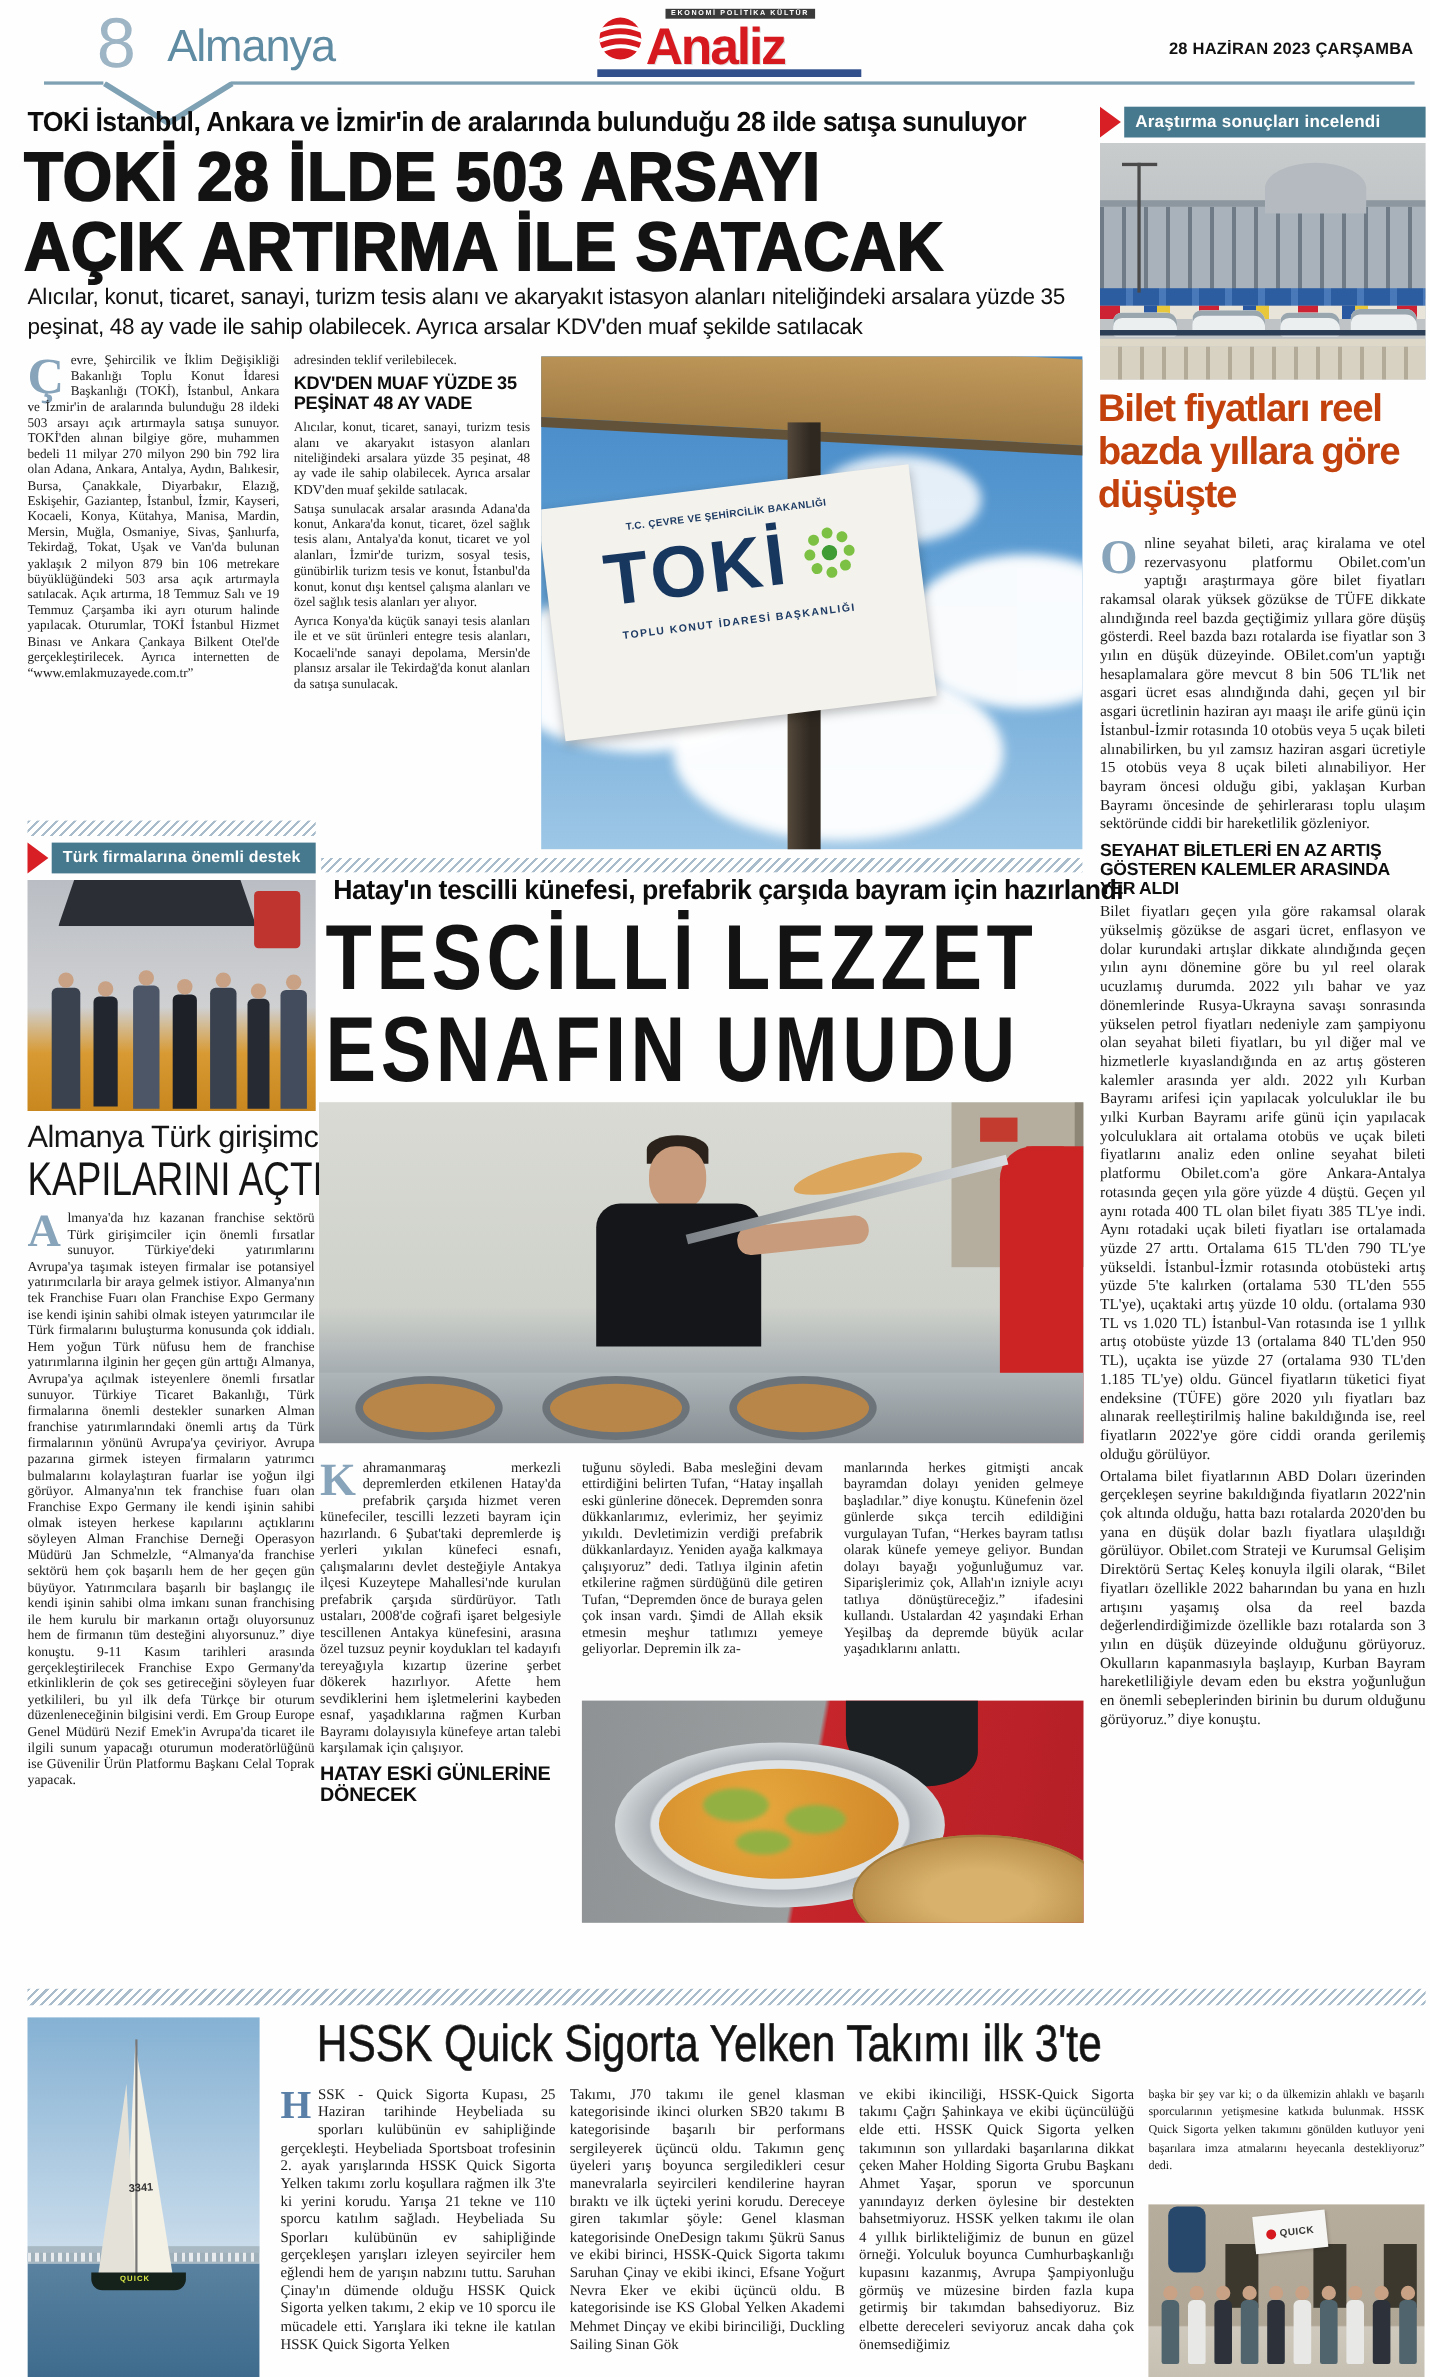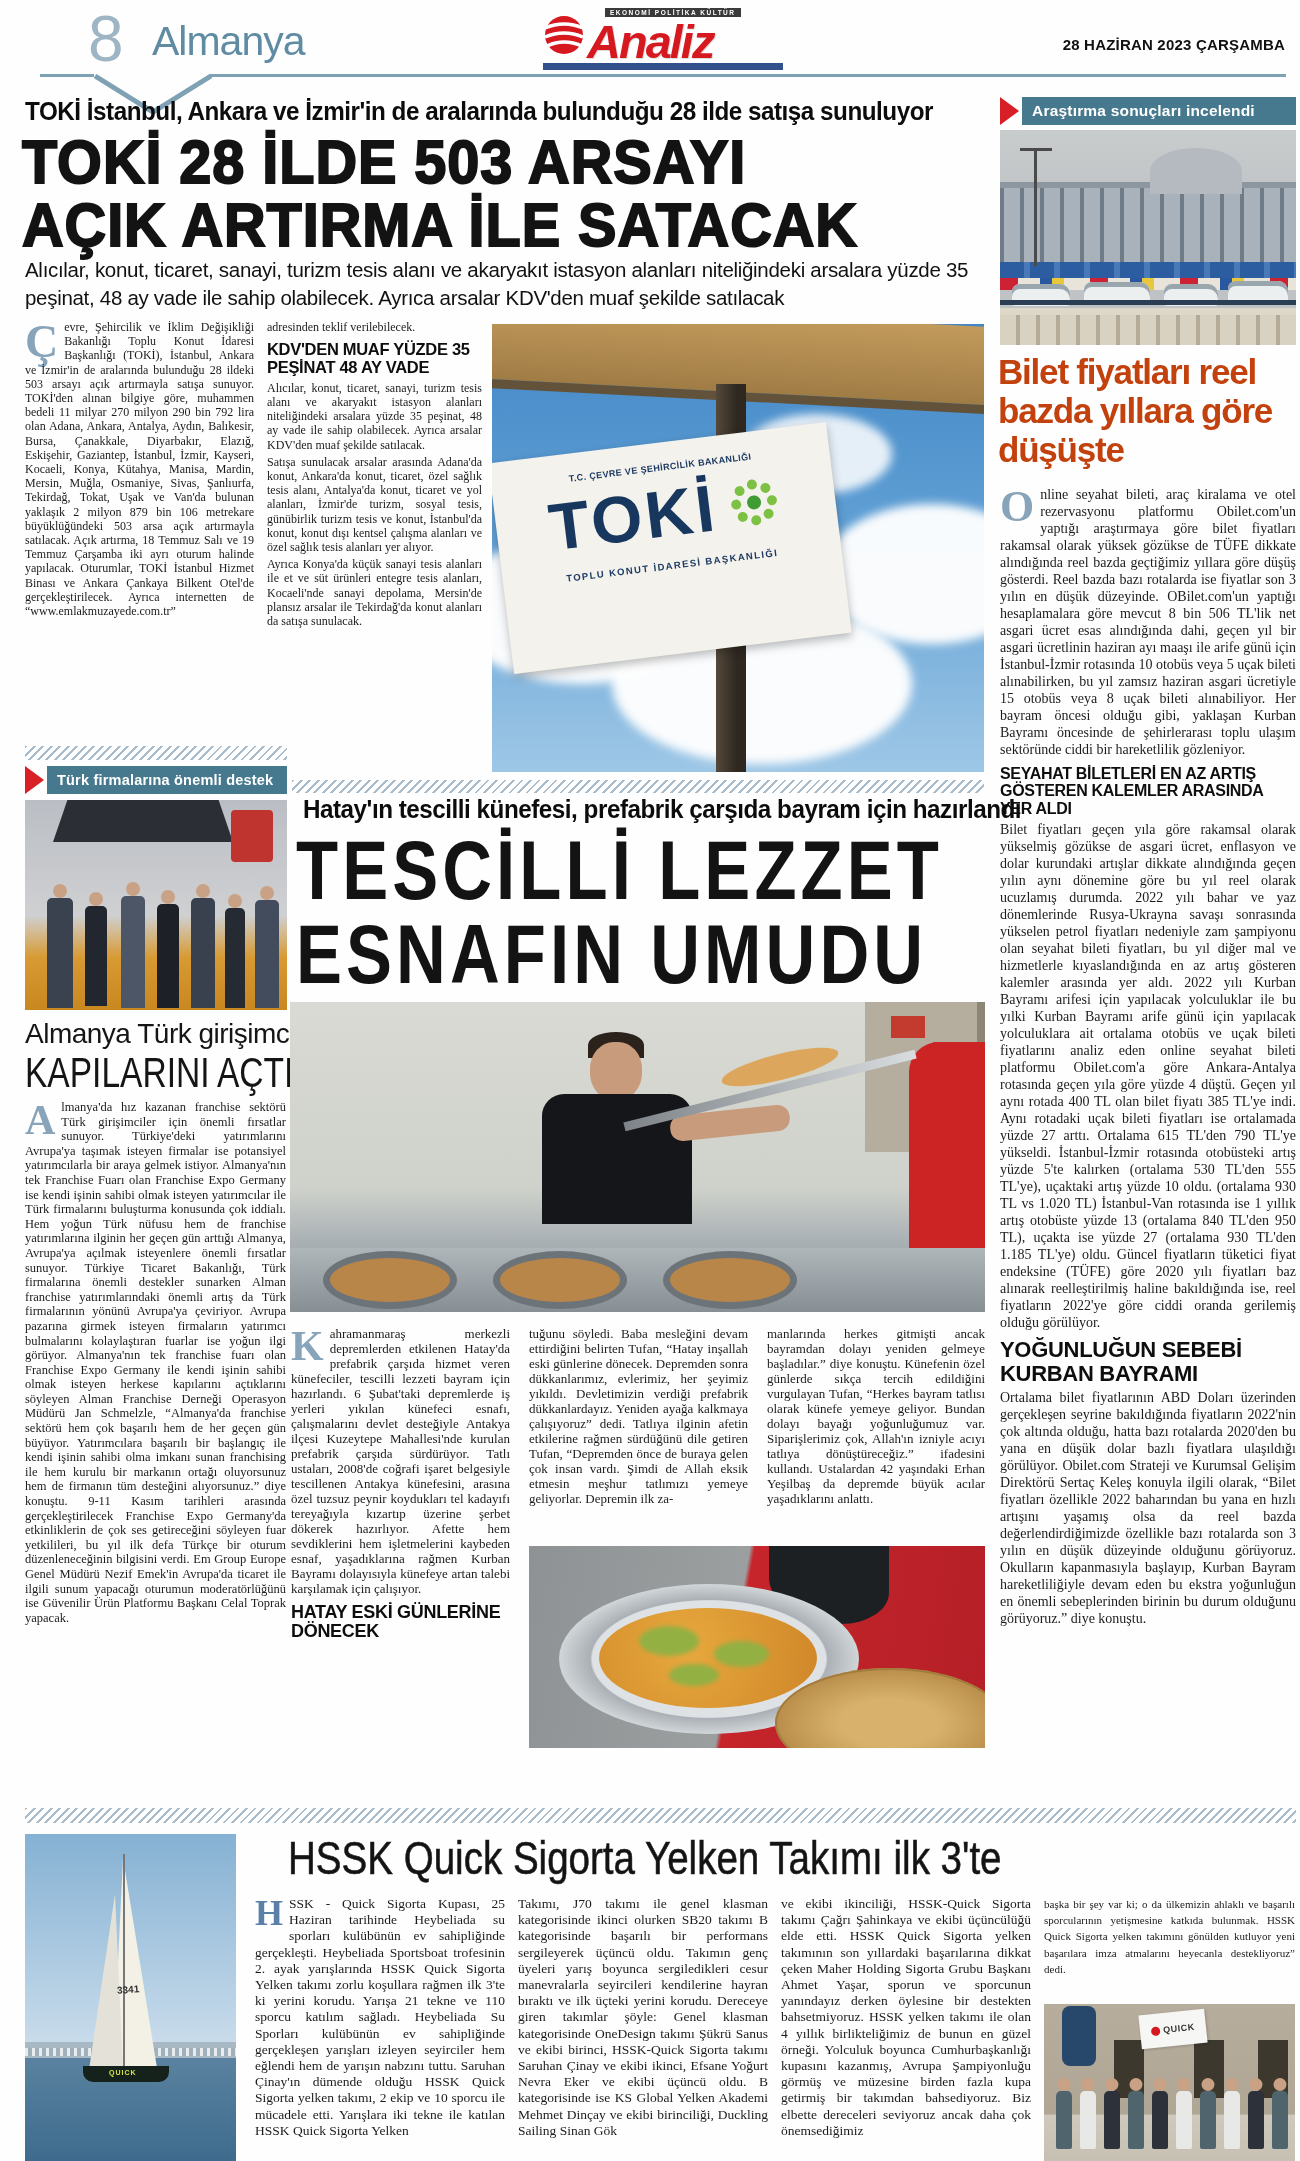--- a/index.html
+++ b/index.html
@@ -9,21 +9,21 @@
   
   .pagenum{left:88px;top:2px;font-size:64px;color:#9db5c5;font-weight:400;}
   .section{left:152px;top:18px;font-size:41px;color:#5f8ca3;font-weight:400;letter-spacing:-1px;}
   .rule{height:3px;background:#7fa1b4;top:74px;}
   .rule.l{left:40px;width:54px;}
   .rule.r{left:210px;width:1076px;}
   .varrow{left:92px;top:74px;}
   .logo{left:543px;top:6px;width:240px;height:66px;}
   .logo .tag{position:absolute;left:62px;top:2px;background:#3a3a3a;color:#fff;font-size:6.5px;
              padding:1px 5px;letter-spacing:1.5px;font-weight:700;}
-  .logo .nm{position:absolute;left:44px;top:8px;font-size:47px;font-weight:700;font-style:italic;
+  .logo .nm{position:absolute;left:44px;top:8px;font-size:47px;font-weight:700;
             color:#d6191f;letter-spacing:-2px;text-shadow:1px 1px 0 #00000022;}
   .logo .bar{position:absolute;left:0;top:57px;width:240px;height:7px;background:#31508c;}
   .date{left:1035px;top:36px;width:250px;text-align:right;font-size:15px;font-weight:700;letter-spacing:.2px;}
   
   .hatch{background:repeating-linear-gradient(135deg,#a9bccb 0 2px,#ffffff 2px 6px);}
   .kick{font-size:25px;font-weight:600;letter-spacing:-.5px;color:#0c0c0c;transform:scaleX(.97);transform-origin:0 50%;white-space:nowrap;}
   .cond{transform-origin:0 50%;white-space:nowrap;font-weight:700;color:#131313;}
   .bt{font-family:"Liberation Serif",serif;text-align:justify;color:#1b1b1b;margin:0 0 3px 0;}
   .col{position:absolute;overflow:hidden;}
   .dc{float:left;font-family:"Liberation Serif",serif;font-weight:700;color:#87a4ba;line-height:.82;margin:3px 6px 0 0;}
@@ -218,21 +218,20 @@
         <i></i>
       </div>
   </div>
   <div class="abs rhl" style="left:998px;top:352px;width:300px;font-size:35px">Bilet fiyatları reel bazda yıllara göre düşüşte</div>
   <div class="col" style="left:1000px;top:486px;width:296px;height:1318px">
     <p class="bt" style="font-size:14px;line-height:17px">
       <span class="dc" style="font-size:44px">O</span><span>nline seyahat bileti, araç kiralama ve otel rezervasyonu platformu Obilet.com'un yaptığı araştırmaya göre bilet fiyatları rakamsal olarak yüksek gözükse de TÜFE dikkate alındığında reel bazda geçtiğimiz yıllara göre düşüş gösterdi. Reel bazda bazı rotalarda ise fiyatlar son 3 yılın en düşük düzeyinde. OBilet.com'un yaptığı hesaplamalara göre mevcut 8 bin 506 TL'lik net asgari ücret esas alındığında dahi, geçen yıl bir asgari ücretlinin haziran ayı maaşı ile arife günü için İstanbul-İzmir rotasında 10 otobüs veya 5 uçak bileti alınabilirken, bu yıl zamsız haziran asgari ücretiyle 15 otobüs veya 8 uçak bileti alınabiliyor. Her bayram öncesi olduğu gibi, yaklaşan Kurban Bayramı öncesinde de şehirlerarası toplu ulaşım sektöründe ciddi bir hareketlilik gözleniyor.</span>
     </p>
     <div class="sh" style="font-size:16px">SEYAHAT BİLETLERİ EN AZ ARTIŞ GÖSTEREN KALEMLER ARASINDA YER ALDI</div>
     <p class="bt" style="font-size:14px;line-height:17px">Bilet fiyatları geçen yıla göre rakamsal olarak yükselmiş gözükse de asgari ücret, enflasyon ve dolar kurundaki artışlar dikkate alındığında geçen yılın aynı dönemine göre bu yıl reel olarak ucuzlamış durumda. 2022 yılı bahar ve yaz dönemlerinde Rusya-Ukrayna savaşı sonrasında yükselen petrol fiyatları nedeniyle zam şampiyonu olan seyahat bileti fiyatları, bu yıl diğer mal ve hizmetlerle kıyaslandığında en az artış gösteren kalemler arasında yer aldı. 2022 yılı Kurban Bayramı arifesi için yapılacak yolculuklar ile bu yılki Kurban Bayramı arife günü için yapılacak yolculuklara ait ortalama otobüs ve uçak bileti fiyatlarını analiz eden online seyahat bileti platformu Obilet.com'a göre Ankara-Antalya rotasında geçen yıla göre yüzde 4 düştü. Geçen yıl aynı rotada 400 TL olan bilet fiyatı 385 TL'ye indi. Aynı rotadaki uçak bileti fiyatları ise ortalamada yüzde 27 arttı. Ortalama 615 TL'den 790 TL'ye yükseldi. İstanbul-İzmir rotasında otobüsteki artış yüzde 5'te kalırken (ortalama 530 TL'den 555 TL'ye), uçaktaki artış yüzde 10 oldu. (ortalama 930 TL vs 1.020 TL) İstanbul-Van rotasında ise 1 yıllık artış otobüste yüzde 13 (ortalama 840 TL'den 950 TL), uçakta ise yüzde 27 (ortalama 930 TL'den 1.185 TL'ye) oldu. Güncel fiyatların tüketici fiyat endeksine (TÜFE) göre 2020 yılı fiyatları baz alınarak reelleştirilmiş haline bakıldığında ise, reel fiyatların 2022'ye göre ciddi oranda gerilemiş olduğu görülüyor.</p>
-    <div class="sh" style="font-size:22px">YOĞUNLUĞUN SEBEBİ KURBAN BAYRAMI</div>
     <p class="bt" style="font-size:14px;line-height:17px">Ortalama bilet fiyatlarının ABD Doları üzerinden gerçekleşen seyrine bakıldığında fiyatların 2022'nin çok altında olduğu, hatta bazı rotalarda 2020'den bu yana en düşük dolar bazlı fiyatlara ulaşıldığı görülüyor. Obilet.com Strateji ve Kurumsal Gelişim Direktörü Sertaç Keleş konuyla ilgili olarak, “Bilet fiyatları özellikle 2022 baharından bu yana en hızlı artışını yaşamış olsa da reel bazda değerlendirdiğimizde özellikle bazı rotalarda son 3 yılın en düşük düzeyinde olduğunu görüyoruz. Okulların kapanmasıyla başlayıp, Kurban Bayram hareketliliğiyle devam eden bu ekstra yoğunluğun en önemli sebeplerinden birinin bu durum olduğunu görüyoruz.” diye konuştu.</p>
   </div>
 
   <div class="abs hatch" style="left:25px;top:746px;width:262px;height:14px"></div>
   <div class="abs hatch" style="left:292px;top:780px;width:692px;height:13px"></div>
   <div class="abs hatch" style="left:25px;top:1808px;width:1271px;height:15px"></div>
 
   <div class="label" style="left:25px;top:766px;width:262px">
     <span class="arr"></span>
     <span class="bx" style="font-size:14.5px">Türk firmalarına önemli destek</span>

